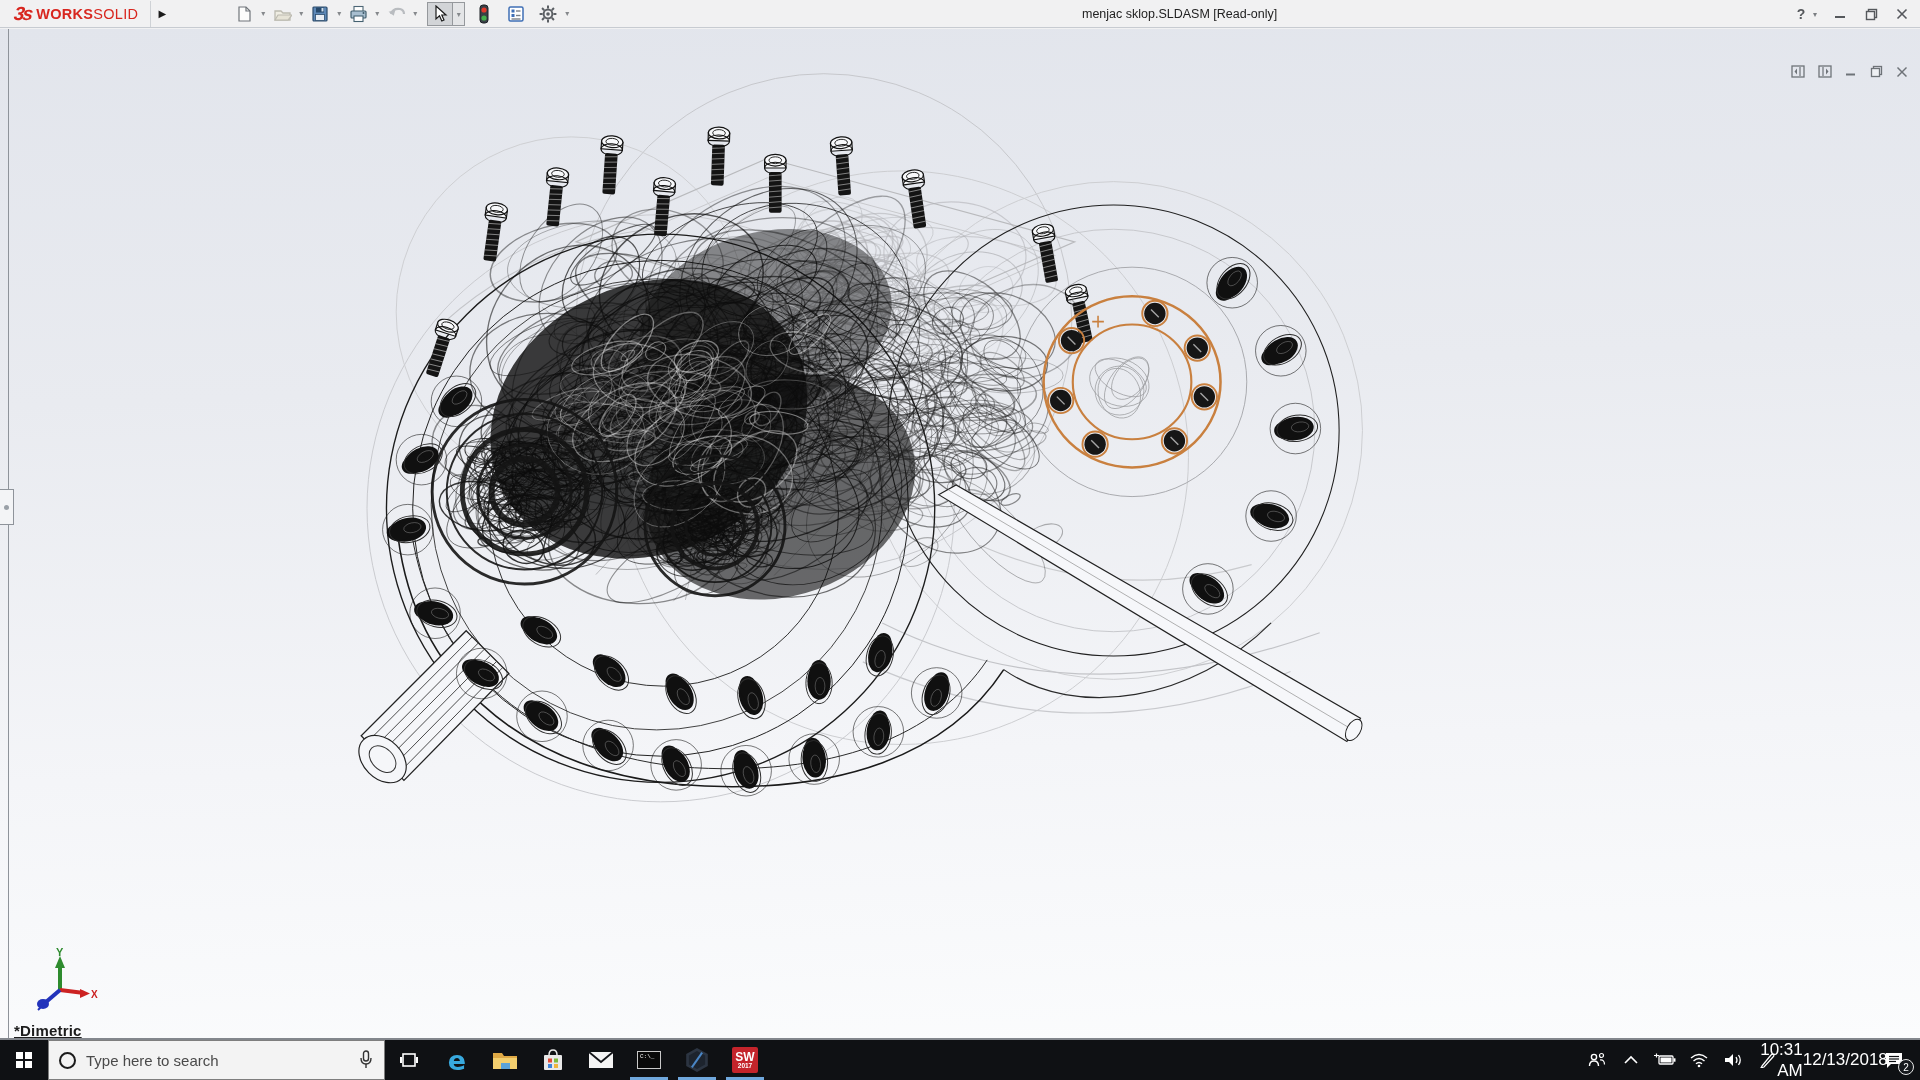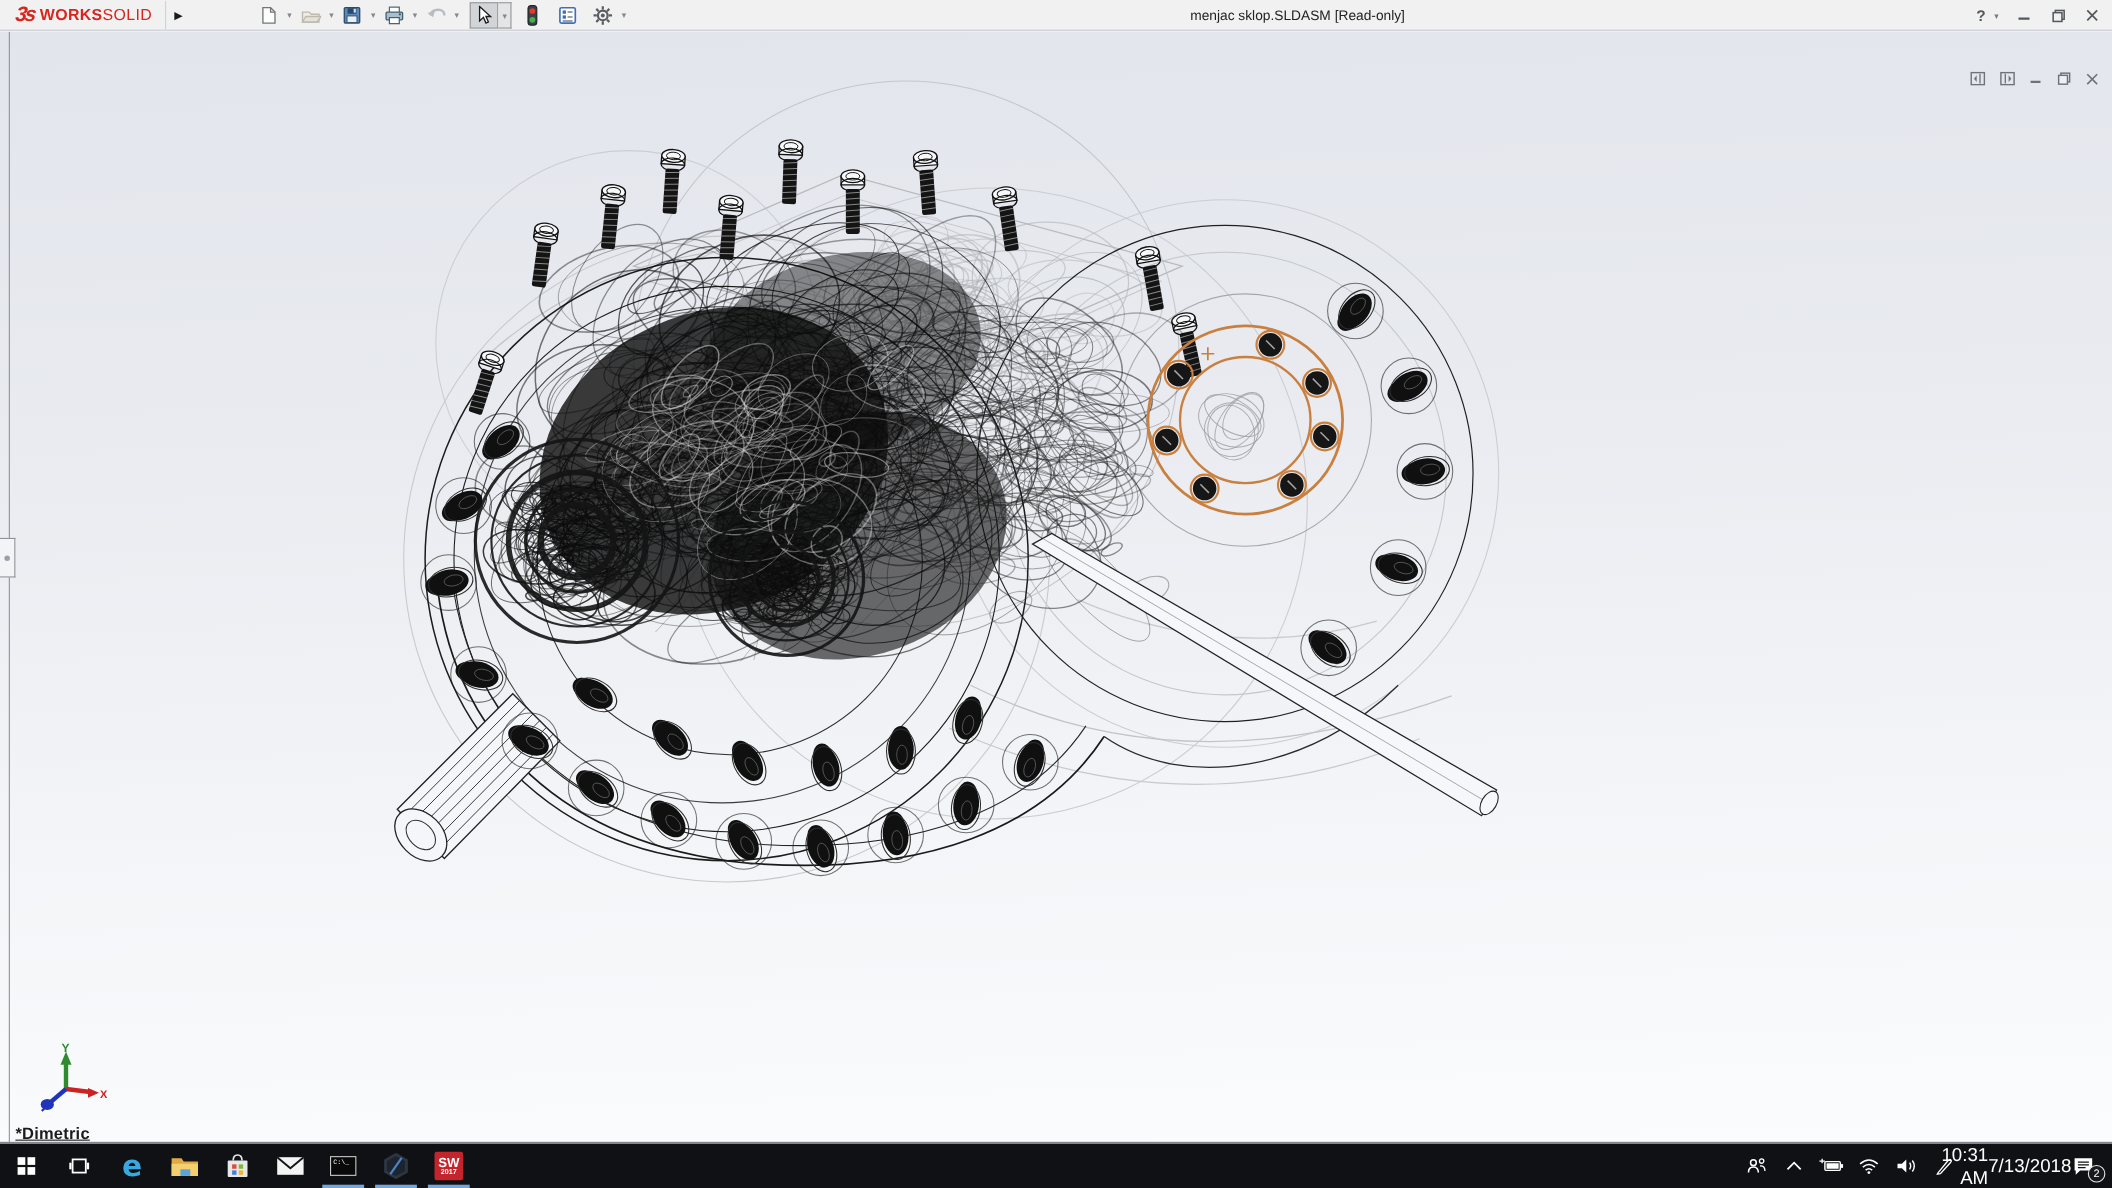--- a/index.html
+++ b/index.html
@@ -1371,20 +1371,29 @@
 
   <div id="taskbar">
     <div class="tb-slot" id="start-btn">
       <div class="win-logo">
         <div></div>
           <div></div>
           <div></div>
           <div></div>
       </div>
     </div>
+    <div id="search-box">
+      <div class="cortana-ring"></div>
+      <input id="search-input" placeholder="Type here to search" style="">
+      <svg width="16" height="20">
+        <rect x="5.5" y="1" width="5" height="10" rx="2.5" fill="none" stroke="#333" stroke-width="1.4"></rect>
+        <path d="M3 8 q0 6 5 6 q5 0 5 -6" fill="none" stroke="#333" stroke-width="1.4"></path>
+        <line x1="8" y1="14" x2="8" y2="18" stroke="#333" stroke-width="1.4"></line>
+      </svg>
+    </div>
 
     <div class="tb-slot">
       <svg width="20" height="18">
         <rect x="4" y="3" width="12" height="12" fill="none" stroke="#fff" stroke-width="1.6"></rect>
         <rect x="1" y="6" width="2" height="6" fill="#fff"></rect>
         <rect x="17" y="6" width="2" height="6" fill="#fff"></rect>
       </svg>
     </div>
     <div class="tb-slot">
       <span class="edge-e">e</span>
@@ -1469,21 +1478,21 @@
           <path d="M15.5 3 q3.5 5 0 10" fill="none" stroke="#fff" stroke-width="1.3"></path>
         </svg>
       </div>
       <div class="tray-slot">
         <svg width="18" height="16">
           <path d="M4 14 L13 3 q1.5 -1.5 2.5 -.5 q1 1 -.5 2.5 L6 15 l-3 .8 z" fill="none" stroke="#fff" stroke-width="1.2"></path>
         </svg>
       </div>
       <div class="tray-slot" id="clock">
         <div>10:31 AM</div>
-        <div>7/13/2018</div>
+        <div>12/13/2018</div>
       </div>
       <div class="tray-slot" id="action-center">
         <svg width="20" height="19">
           <path d="M2 2 h16 v11 h-11 l-4 4 v-4 h-1 z" fill="#fff"></path>
           <line x1="5" y1="5.5" x2="15" y2="5.5" stroke="#0f1114" stroke-width="1.2"></line>
           <line x1="5" y1="8" x2="15" y2="8" stroke="#0f1114" stroke-width="1.2"></line>
           <line x1="5" y1="10.5" x2="12" y2="10.5" stroke="#0f1114" stroke-width="1.2"></line>
         </svg>
         <div class="badge">2</div>
       </div>

